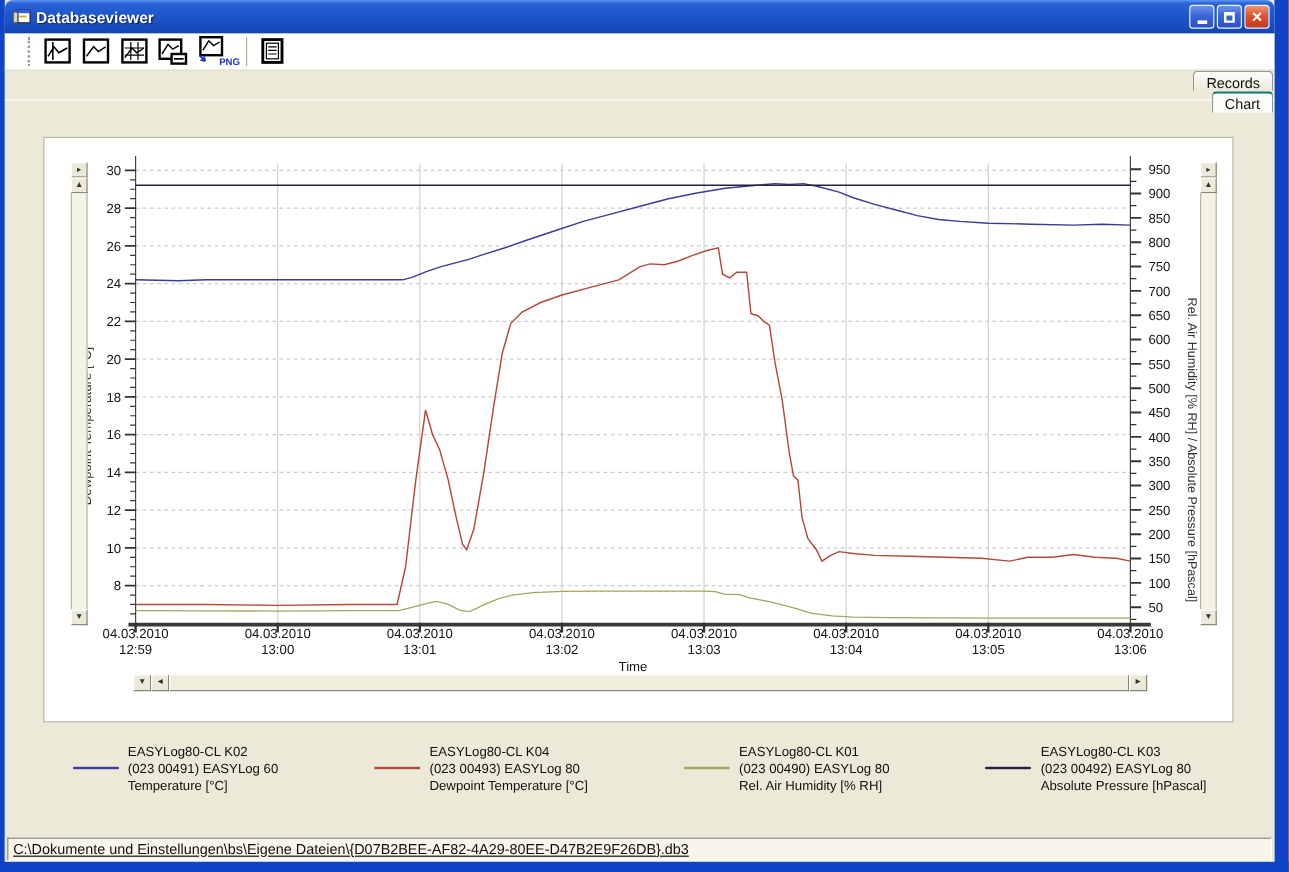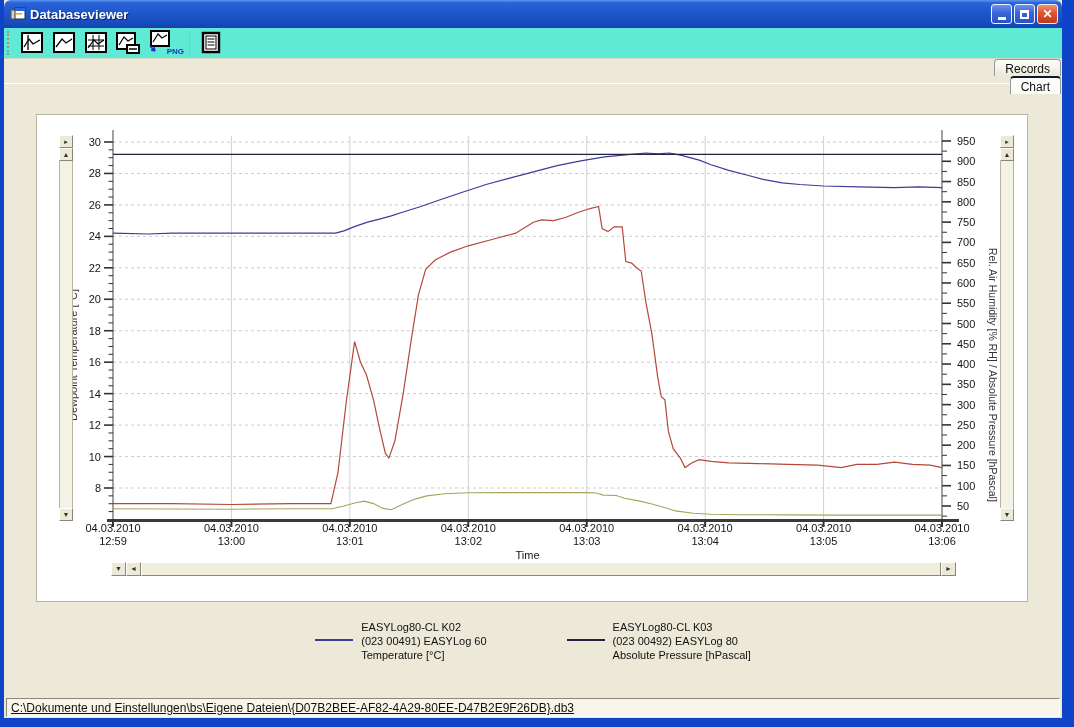--- a/index.html
+++ b/index.html
@@ -11,32 +11,32 @@
     border-radius:7px 7px 0 0;display:flex;align-items:center;padding:0 4px;}
   .title-icon{width:16px;height:16px;margin:0 4px 0 2px;flex:none;}
   .title-text{color:#fff;font-weight:bold;font-size:13px;text-shadow:1px 1px 1px rgba(0,0,40,.6);flex:1;}
   .winbtn{width:21px;height:20px;margin-left:2px;border:1px solid #eef3ff;border-radius:3px;
     display:flex;align-items:center;justify-content:center;color:#fff;font-size:11px;line-height:1;
     background:linear-gradient(180deg,#6a92ee,#3a64d8 45%,#2a52c4);}
   .winbtn.close{background:linear-gradient(180deg,#f0926f,#dd5432 45%,#c23a18);font-weight:bold;font-size:12px;}
   .glyph-min{width:8px;height:3px;background:#fff;margin-top:8px;}
   .glyph-max{width:9px;height:9px;border:2px solid #fff;border-top-width:3px;}
   
-  .toolbar{height:31px;background:#5eead4;display:flex;align-items:center;padding-left:2px;border-bottom:1px solid #d8d4c0;}
+  .toolbar{height:31px;background:#ffffff;display:flex;align-items:center;padding-left:18px;border-bottom:1px solid #d8d4c0;}
   .grip{width:5px;height:24px;margin:0 4px 0 1px;border-left:2px dotted #9a9685;}
   .tbtn{width:32px;height:28px;display:flex;align-items:center;justify-content:center;position:relative;}
   .tbtn.wide{width:40px;}
   .tsep{width:1px;height:24px;background:#b6b2a0;margin:0 5px;}
   .png-label{position:absolute;right:0;bottom:1px;font-size:8px;font-weight:bold;color:#2233bb;}
   
   .tabstrip{height:24px;display:flex;align-items:flex-end;padding-left:6px;background:#ece9d8;flex-direction:column;}
   .tab{height:20px;padding:2px 10px 0;margin-right:1px;font-size:12px;color:#111;
     background:linear-gradient(180deg,#fdfdfb,#ece9d8);border:1px solid #919b9c;border-bottom:none;
     border-radius:4px 4px 0 0;display:flex;align-items:center;}
-  .tab.active{height:40px;background:#fcfcf9;border-top:2px solid #0f172a;position:relative;z-index:2;}
+  .tab.active{height:40px;background:#fcfcf9;border-top:2px solid #0f766e;position:relative;z-index:2;}
   
   .content{position:relative;height:614px;background:#ece9d8;border-top:1px solid #fff;}
   .chart-panel{position:absolute;left:32px;top:30px;width:992px;height:488px;background:#fff;border:1px solid #b8b4a2;}
   .chart-svg{position:absolute;left:0;top:0;}
   .tick{font-size:11px;fill:#151515;font-family:"Liberation Sans",sans-serif;}
   .axis-label-left{position:absolute;left:30px;top:60px;height:360px;width:16px;
     writing-mode:vertical-rl;transform:rotate(180deg);text-align:center;font-size:11px;color:#333;}
   .axis-label-right{position:absolute;left:948px;top:70px;height:380px;width:14px;
     writing-mode:vertical-rl;text-align:center;font-size:10.5px;color:#333;}
   
@@ -345,20 +345,32 @@
     </div>
 
     <div class="legend">
       <div class="legend-item">
         <span class="legend-swatch" style="border-top-color: rgb(59, 59, 155);"></span>
         <span><span>EASYLog80-CL K02</span><br>
           <span>(023 00491) EASYLog 60</span><br>
           <span>Temperature [°C]</span></span>
       </div>
       <div class="legend-item">
+        <span class="legend-swatch" style="border-top-color: rgb(180, 73, 58);"></span>
+        <span><span>EASYLog80-CL K04</span><br>
+          <span>(023 00493) EASYLog 80</span><br>
+          <span>Dewpoint Temperature [°C]</span></span>
+      </div>
+      <div class="legend-item">
+        <span class="legend-swatch" style="border-top-color: rgb(166, 164, 92);"></span>
+        <span><span>EASYLog80-CL K01</span><br>
+          <span>(023 00490) EASYLog 80</span><br>
+          <span>Rel. Air Humidity [% RH]</span></span>
+      </div>
+      <div class="legend-item">
         <span class="legend-swatch" style="border-top-color: rgb(35, 35, 63);"></span>
         <span><span>EASYLog80-CL K03</span><br>
           <span>(023 00492) EASYLog 80</span><br>
           <span>Absolute Pressure [hPascal]</span></span>
       </div>
     </div>
   </div>
 
   <div class="statusbar">
     <div class="status-field">C:\Dokumente und Einstellungen\bs\Eigene Dateien\{D07B2BEE-AF82-4A29-80EE-D47B2E9F26DB}.db3</div>

